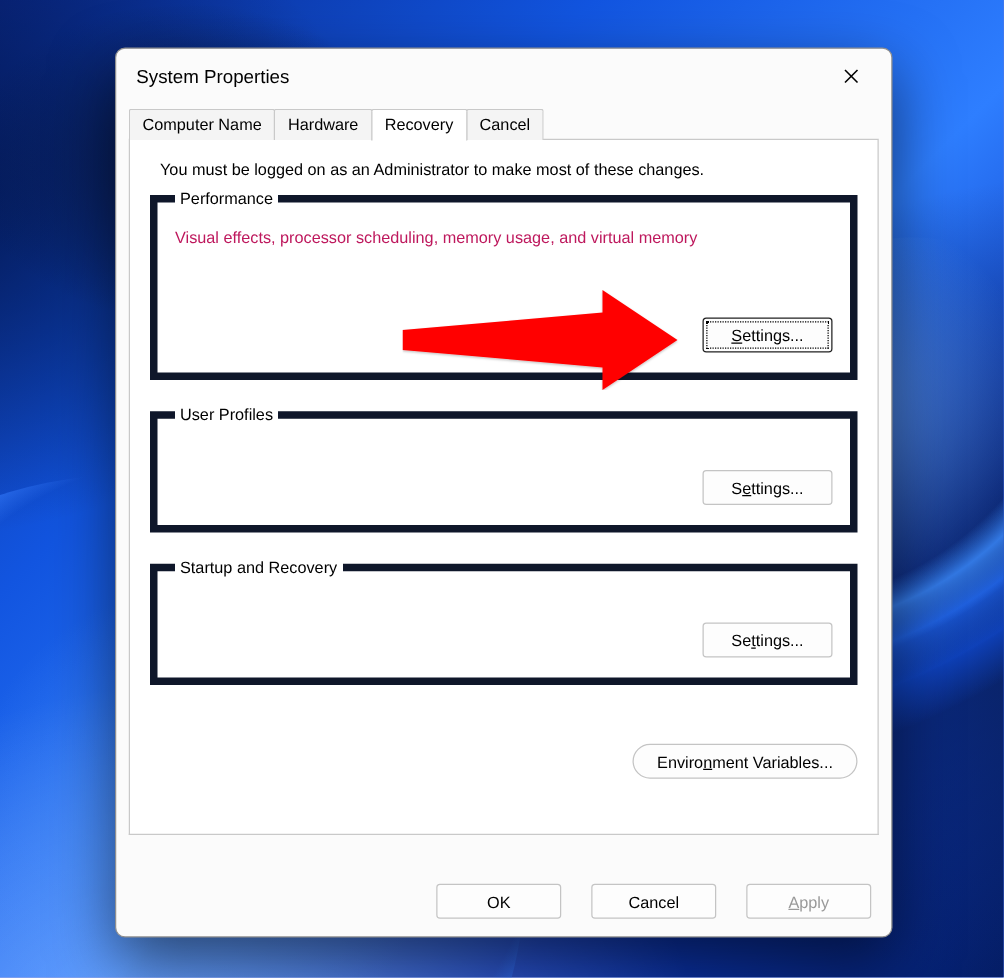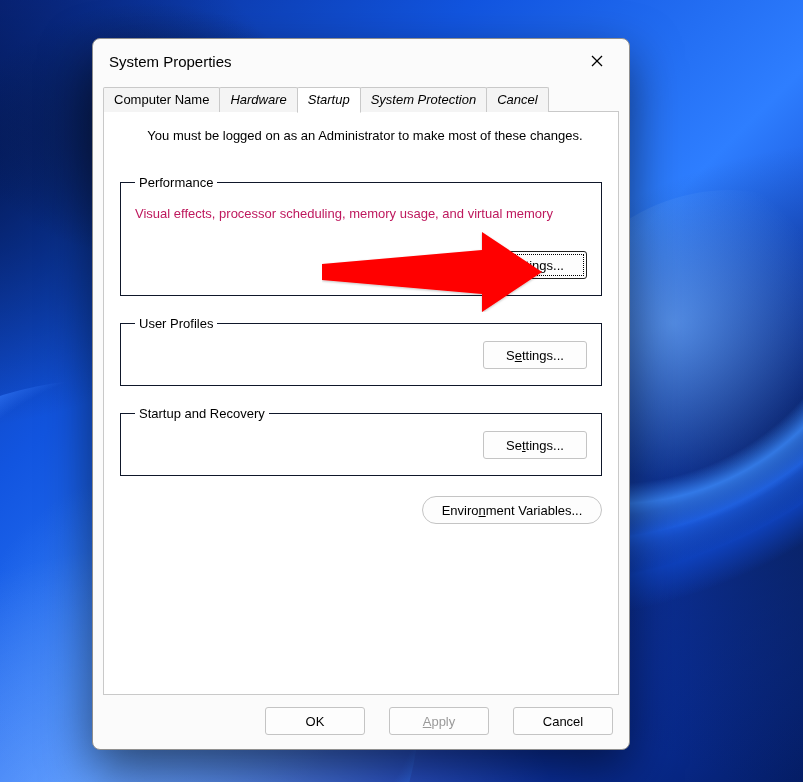--- a/index.html
+++ b/index.html
@@ -38,21 +38,21 @@
     .s6 { width: 500px; height: 500px; left: -140px; top: 460px;
           background: radial-gradient(circle at 60% 40%, rgba(90,160,255,0.55) 0%, transparent 45%); }
     .s7 { width: 420px; height: 300px; left: -60px; top: -20px;
           background: radial-gradient(ellipse at 50% 50%, rgba(8,24,70,0.9) 0%, transparent 60%);
           border-radius: 50%; }
 
     .dialog {
       position: absolute;
       left: 92px;
       top: 38px;
-      width: 538px;
+      width: 622px;
       height: 712px;
       background: #fbfbfb;
       border: 1px solid #8f8f8f;
       border-radius: 8px;
       box-shadow: 0 20px 50px rgba(0,0,0,0.55);
       display: flex;
       flex-direction: column;
     }
     .titlebar {
       display: flex;
@@ -94,41 +94,41 @@
       border: 1px solid transparent;
       border-bottom: none;
       position: relative;
       z-index: 1;
       background: #f4f4f4;
       border-color: #c9c9c9;
       border-radius: 2px 2px 0 0;
       margin-right: 0px;
       cursor: pointer;
     }
-    .tab:not(:first-child) { margin-left: -1px; font-style: italic; }
+    .tab:not(:first-child) { margin-left: -1px; }
     .tab.active {
       background: #ffffff;
       border: 1px solid #c9c9c9;
       border-bottom: 1px solid #ffffff;
       z-index: 2;
       margin-bottom: -1px;
     }
 
     .content {
       border: 1px solid #c9c9c9;
       border-top: none;
       margin: 0 10px;
       padding: 16px 16px 18px;
       background: #ffffff;
       flex: 1 1 auto;
     }
-    .admin-note { color: #000; margin-bottom: 32px; padding-left: 8px; text-align: center; }
+    .admin-note { color: #000; margin-bottom: 8px; padding-left: 8px; }
 
     fieldset {
-      border: 1px solid #0f172a;
+      border: 6px solid #0f172a;
       padding: 10px 14px 16px;
       margin-bottom: 20px;
       position: relative;
     }
     legend {
       font-size: 13px;
       padding: 0 4px;
       color: #000;
     }
     fieldset p { margin: 6px 0 30px; color: #be185d; }
@@ -136,20 +136,21 @@
     .btn {
       min-width: 104px;
       height: 28px;
       padding: 0 14px;
       background: #fdfdfd;
       border: 1px solid #c4c4c4;
       border-radius: 3px;
       font-size: 13px;
       font-family: inherit;
       cursor: pointer;
+      margin-top: 27px;
     }
     .btn.focused {
       border: 1px solid #202020;
       outline: 1px dotted #000;
       outline-offset: -4px;
     }
     .btn .accel { text-decoration: underline; }
 
     .env-row { display: flex; justify-content: flex-end; margin-top: 8px; padding-right: 0; }
 
@@ -189,22 +190,21 @@
       <svg viewBox="0 0 12 12">
         <line x1="1" y1="1" x2="11" y2="11" stroke="currentColor" stroke-width="1.3"></line>
         <line x1="11" y1="1" x2="1" y2="11" stroke="currentColor" stroke-width="1.3"></line>
       </svg>
     </div>
   </div>
 
   <div class="tabstrip">
     <div class="tab">Computer Name</div>
     <div class="tab">Hardware</div>
-    <div class="tab active">Startup</div>
-    <div class="tab">System Protection</div>
+    <div class="tab active">Recovery</div>
     <div class="tab">Cancel</div>
   </div>
 
   <div class="content">
     <p class="admin-note">You must be logged on as an Administrator to make most of these changes.</p>
 
     <fieldset>
       <legend>Performance</legend>
       <p>Visual effects, processor scheduling, memory usage, and virtual memory</p>
       <div class="btn-row">
@@ -226,22 +226,22 @@
       </div>
     </fieldset>
 
     <div class="env-row">
       <button class="btn" style="min-width:180px;border-radius:14px;">Enviro<span class="accel">n</span>ment Variables...</button>
     </div>
   </div>
 
   <div class="footer">
     <button class="btn">OK</button>
+    <button class="btn">Cancel</button>
     <button class="btn disabled"><span class="accel">A</span>pply</button>
-    <button class="btn">Cancel</button>
   </div>
 </div>
 
 <svg class="arrow" width="230" height="80">
   <defs>
     <filter id="ds" x="-20%" y="-20%" width="140%" height="140%">
       <feDropShadow dx="0" dy="1" stdDeviation="1" flood-opacity="0.25"></feDropShadow>
     </filter>
   </defs>
   <g filter="url(#ds)">

